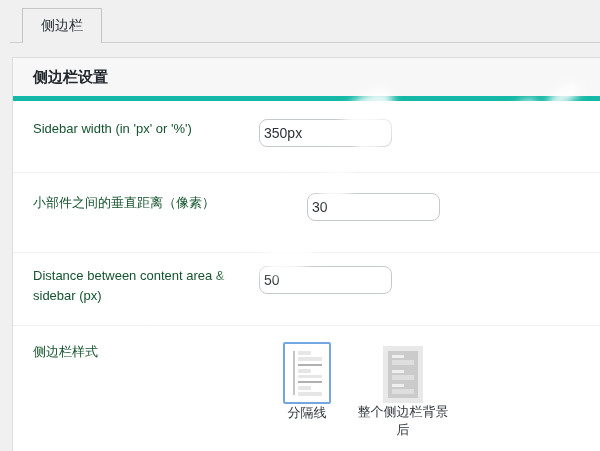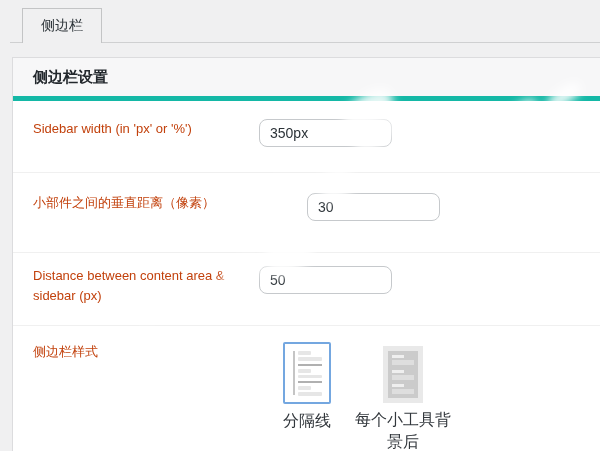--- a/index.html
+++ b/index.html
@@ -43,38 +43,38 @@
     display:flex; padding:0 20px;
     border-bottom:1px solid #f0f0f0;
   }
   .row-1 { height:72px; padding-top:18px; }
   .row-2 { height:80px; padding-top:20px;gap:48px; }
   .row-3 { height:73px; padding-top:13px; }
   .row-4 { height:126px; padding-top:16px; border-bottom:none; }
 
   .row-label {
     width:226px; flex:0 0 226px;
-    font-size:13px; line-height:1.5; color:#c2410c;
+    font-size:13px; line-height:1.5; color:#14532d;
     padding-right:14px;
   }
   .row-control { flex:1; }
 
   input.text-field {
     width:133px; height:28px;
     border:1px solid #c6c9cc; border-radius:8px;
-    padding:0 10px; font-size:14px; color:#2c3338;
+    padding:0 4px; font-size:14px; color:#2c3338;
     background:#fff;
     font-family:"Liberation Sans","DejaVu Sans",sans-serif;
   }
 
   
   .style-options { display:flex; align-items:flex-start; }
   .style-option { width:96px; text-align:center; cursor:pointer; }
   .style-label {
-    margin-top:6px; font-size:16px; line-height:1.35; color:#32373c;
+    font-size:13px; line-height:1.35; color:#32373c;
   }
 
   .thumb { margin:0 auto; overflow:hidden; }
   .thumb.selected {
     width:48px; height:62px;
     border:2px solid #74a7e0; border-radius:2px;
     background:#fff; padding:3px;
   }
   .thumb.plain { width:40px; height:57px; margin-top:4px; }
 
@@ -184,21 +184,21 @@
                   <div class="gs"></div>
                   <div class="gw"></div>
                 </div>
               <div class="grp">
                   <div class="gs"></div>
                   <div class="gw"></div>
                 </div>
             </div>
           </div>
         </div>
-        <div class="style-label">每个小工具背景后</div>
+        <div class="style-label">整个侧边栏背景后</div>
       </div>
 
 
     </div>
   </div>
 
 </div>
 
 <div class="watermark">
   <div class="blob" style="left:135px; top:293px; width:42px; height:22px;"></div>

